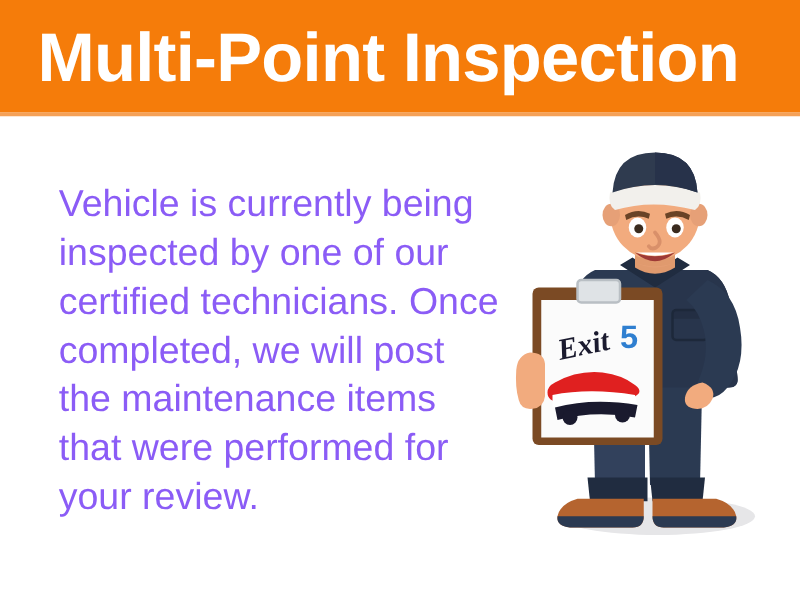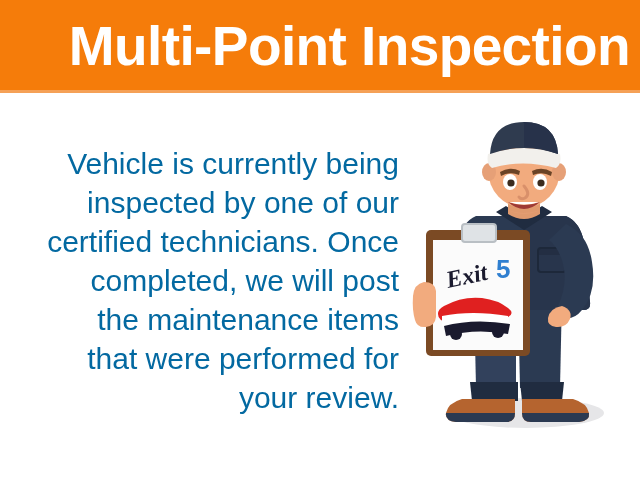--- a/index.html
+++ b/index.html
@@ -11,21 +11,20 @@
     width: 640px;
     height: 480px;
     overflow: hidden;
     font-family: "Liberation Sans", sans-serif;
   }
   .slide {
     position: relative;
     width: 640px;
     height: 480px;
     background: #ffffff;
-    text-align: right;
   }
 
   
   .header-band {
     position: absolute;
     left: 0;
     top: 0;
     width: 640px;
     height: 90px;
     background: #f57c0a;
@@ -53,21 +52,21 @@
     white-space: nowrap;
     font-family: "Liberation Sans", sans-serif;
   }
 
   
   .body-text {
     position: absolute;
     left: 47px;
     top: 144px;
     width: 352px;
-    color: #0369a1;
+    color: #8b5cf6;
     font-size: 30px;
     line-height: 39px;
     font-family: "Liberation Sans", sans-serif;
     white-space: pre-line;
   }
 
   
   .tech {
     position: absolute;
     left: 404px;

